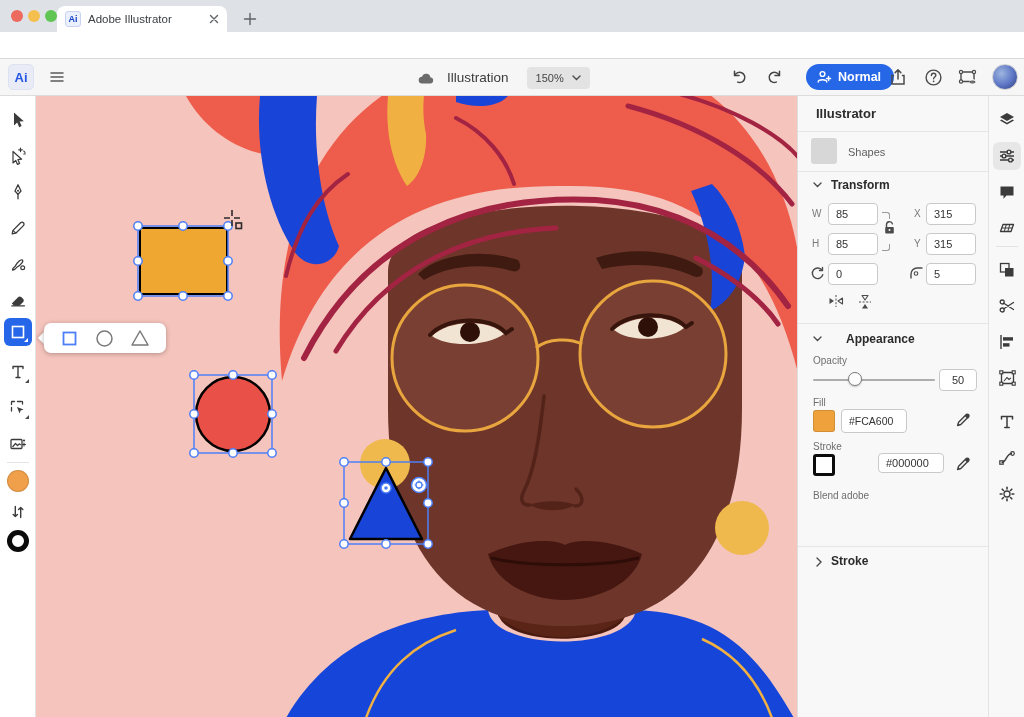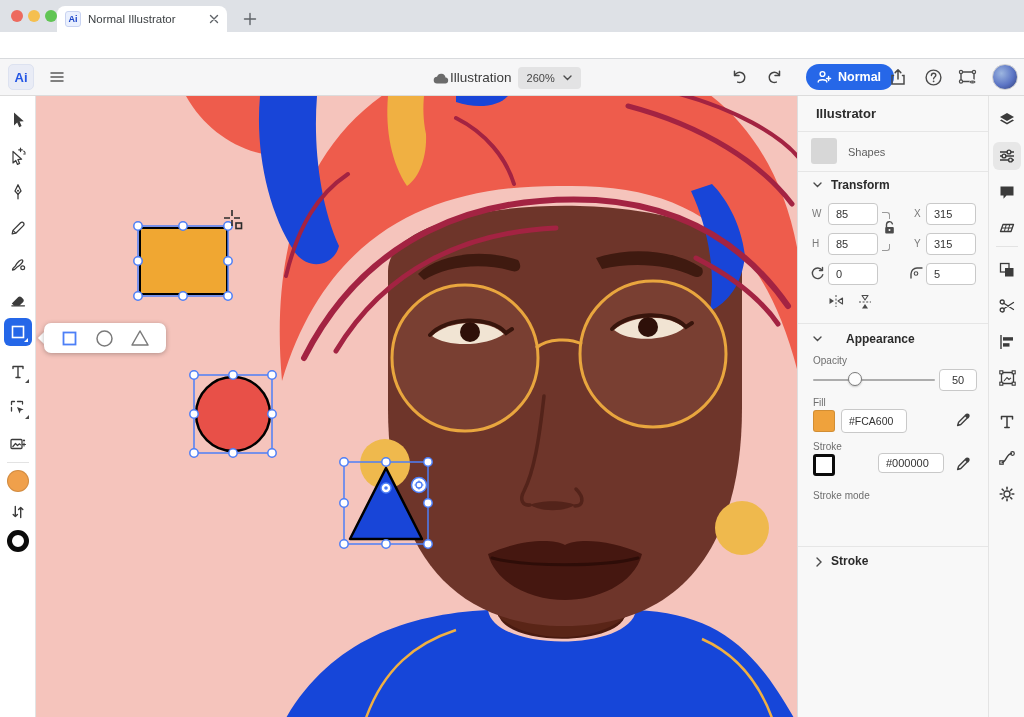--- a/index.html
+++ b/index.html
@@ -26,21 +26,21 @@
   #urlpill { position:absolute; left:106px; top:35px; width:802px; height:22px; background:#F1F3F4;
              border-radius:11px; display:flex; align-items:center; padding:0 12px; gap:7px; }
   #url-text { font-size:12px; color:#202124; }
 
   
   #appheader { position:absolute; left:0; top:59px; width:1024px; height:37px; background:#F6F6F7; border-bottom:1px solid #DCDCDC; }
   #ai-logo { position:absolute; left:8px; top:5px; width:26px; height:26px; border-radius:5px;
              background:#E9ECF6; border:1px solid #DDE2F0; color:#2456E4; font-weight:bold; font-size:13px;
              display:flex; align-items:center; justify-content:center; }
   #hamburger { position:absolute; left:48px; top:9px; }
-  #doc-group { position:absolute; left:432px; top:0; height:37px; display:flex; align-items:center; gap:0; }
+  #doc-group { position:absolute; left:417px; top:0; height:37px; display:flex; align-items:center; gap:12px; }
   #doc-title { font-size:13.5px; color:#3B3B3B; }
   #zoom-pill { height:22px; background:#E3E3E4; border-radius:4px; display:flex; align-items:center; gap:8px;
                padding:0 9px; font-size:11px; color:#464646; margin-left:6px; }
   #undo-btn { position:absolute; left:730px; top:9px; }
   #redo-btn { position:absolute; left:766px; top:9px; }
   #share-btn { position:absolute; left:806px; top:5px; height:26px; padding:0 13px 0 10px; border-radius:13px;
                background:#2667E8; color:#fff; display:flex; align-items:center; gap:6px;
                font-size:12.5px; font-weight:bold; }
   #export-btn { position:absolute; left:888px; top:8px; }
   #help-btn   { position:absolute; left:924px; top:9px; }
@@ -116,21 +116,21 @@
 <body>
 
 <div id="screen">
 
   <div id="tabstrip">
     <span class="light" id="light-close"></span>
     <span class="light" id="light-min"></span>
     <span class="light" id="light-max"></span>
     <div id="tab">
       <span id="favicon">Ai</span>
-      <span id="tab-title">Normal Illustrator</span>
+      <span id="tab-title">Adobe Illustrator</span>
       <span>
         <svg width="10" height="10" viewBox="0 0 10 10">
             <path d="M1.5 1.5 L8.5 8.5 M8.5 1.5 L1.5 8.5" stroke="#5F6368" stroke-width="1.4" stroke-linecap="round"></path>
           </svg>
       </span>
     </div>
     <span id="newtab">
       <svg width="14" height="14" viewBox="0 0 14 14">
           <path d="M7 1.5 V12.5 M1.5 7 H12.5" stroke="#5F6368" stroke-width="1.4" stroke-linecap="round"></path>
         </svg>
@@ -197,21 +197,21 @@
         </svg>
     </span>
     <div id="doc-group">
       <span>
         <svg width="18" height="14" viewBox="0 0 18 14">
             <path d="M5.2 12.5 a3.4 3.4 0 0 1 -.2 -6.8 A4.4 4.4 0 0 1 13.5 6.6 a2.9 2.9 0 0 1 -.6 5.9 Z" fill="#6B6B6B"></path>
           </svg>
       </span>
       <span id="doc-title">Illustration</span>
       <div id="zoom-pill">
-        <span>260%</span>
+        <span>150%</span>
         <svg width="9" height="6" viewBox="0 0 9 6">
             <path d="M1 1 L4.5 4.5 L8 1" stroke="#4C4C4C" stroke-width="1.4" fill="none" stroke-linecap="round"></path>
           </svg>
       </div>
     </div>
     <span id="undo-btn">
       <svg width="18" height="18" viewBox="0 0 18 18">
           <path d="M4.5 3.2 V7.6 H9" stroke="#444" stroke-width="1.5" fill="none" stroke-linecap="round" stroke-linejoin="round"></path>
           <path d="M4.7 7.4 C6 4.8 9.1 3.6 11.7 4.7 C14.3 5.8 15.5 8.8 14.4 11.4 C13.3 14 10.3 15.2 7.7 14.1" stroke="#444" stroke-width="1.5" fill="none" stroke-linecap="round"></path>
         </svg>
@@ -557,21 +557,21 @@
       <span class="flabel" style="left:15px; top:345px; color:#6E6E6E">Stroke</span>
       <div class="color-chip" id="stroke-chip"></div>
       <input class="fld" id="stroke-hex" readonly="" value="#000000" style="">
       <span class="dropper" style="top:359px">
         <svg width="17" height="17" viewBox="0 0 17 17">
             <path d="M10.2 3.4 C11.2 2.2 13 2.1 14 3.1 C15 4.1 14.9 5.9 13.7 6.9 L12.6 7.9 L9.2 4.5 Z" fill="#3F3F3F"></path>
             <path d="M9.8 5.1 L3.6 11.3 L2.6 14.5 L5.8 13.5 L12 7.3" stroke="#3F3F3F" stroke-width="1.4" fill="none" stroke-linejoin="round"></path>
           </svg>
       </span>
 
-      <span class="flabel" style="left:15px; top:394px; color:#6E6E6E">Stroke mode</span>
+      <span class="flabel" style="left:15px; top:394px; color:#6E6E6E">Blend adobe</span>
 
       <div class="divider" style="top:450px"></div>
       <span class="chev" style="left:18px; top:461px">
         <svg width="6" height="10" viewBox="0 0 6 10">
             <path d="M1 1 L5 5 L1 9" stroke="#4C4C4C" stroke-width="1.4" fill="none" stroke-linecap="round"></path>
           </svg>
       </span>
       <div class="sec-head" style="left:33px; top:458px">Stroke</div>
     </div>
 

